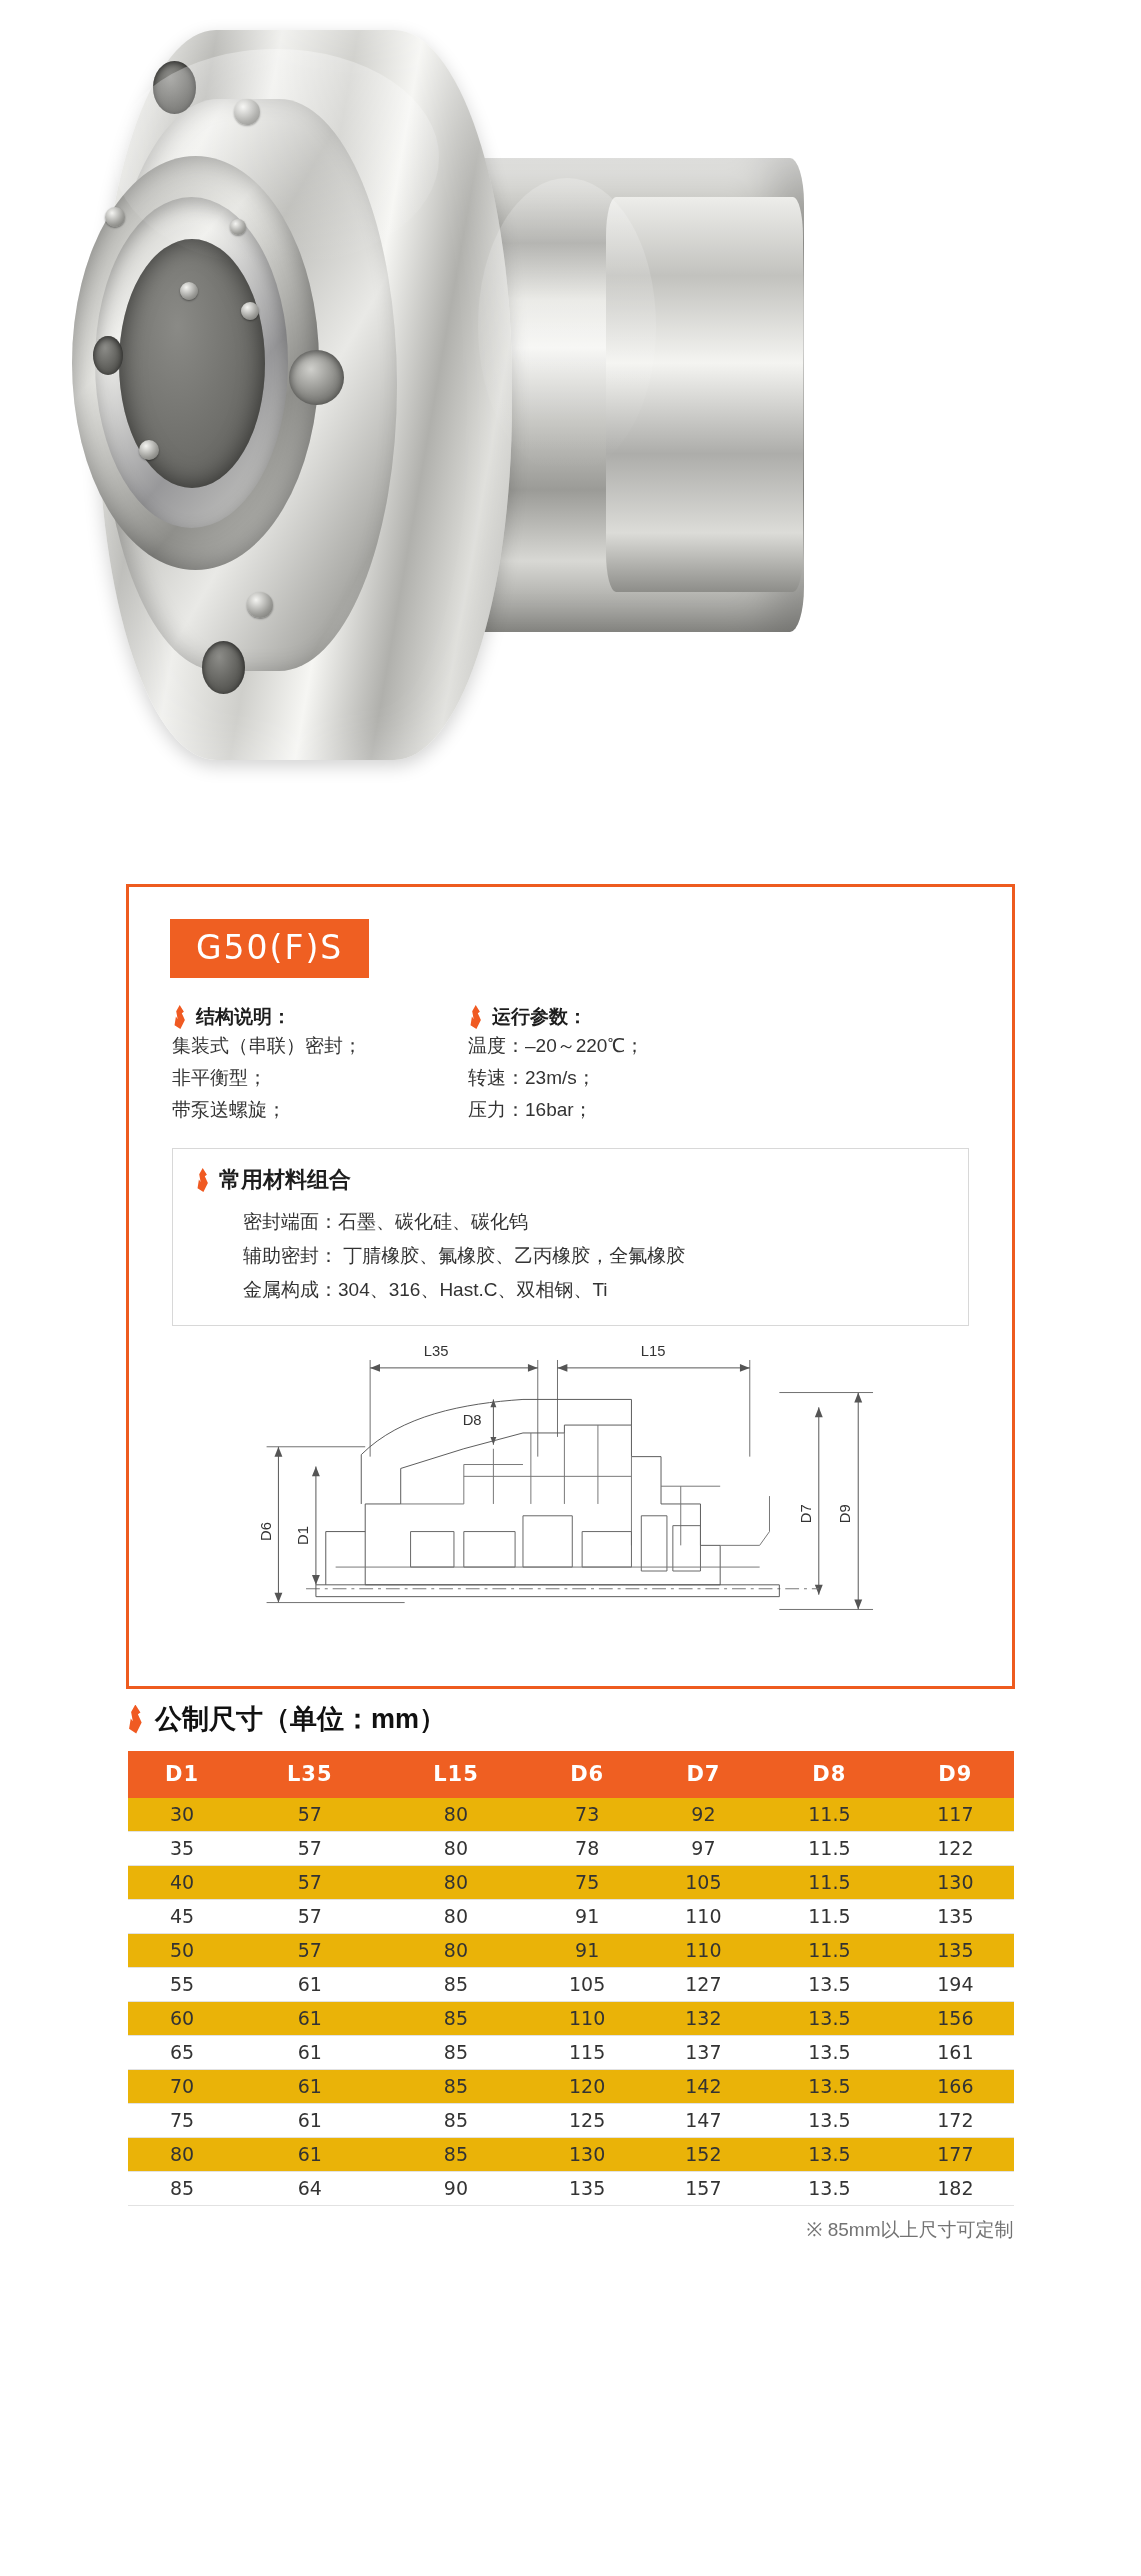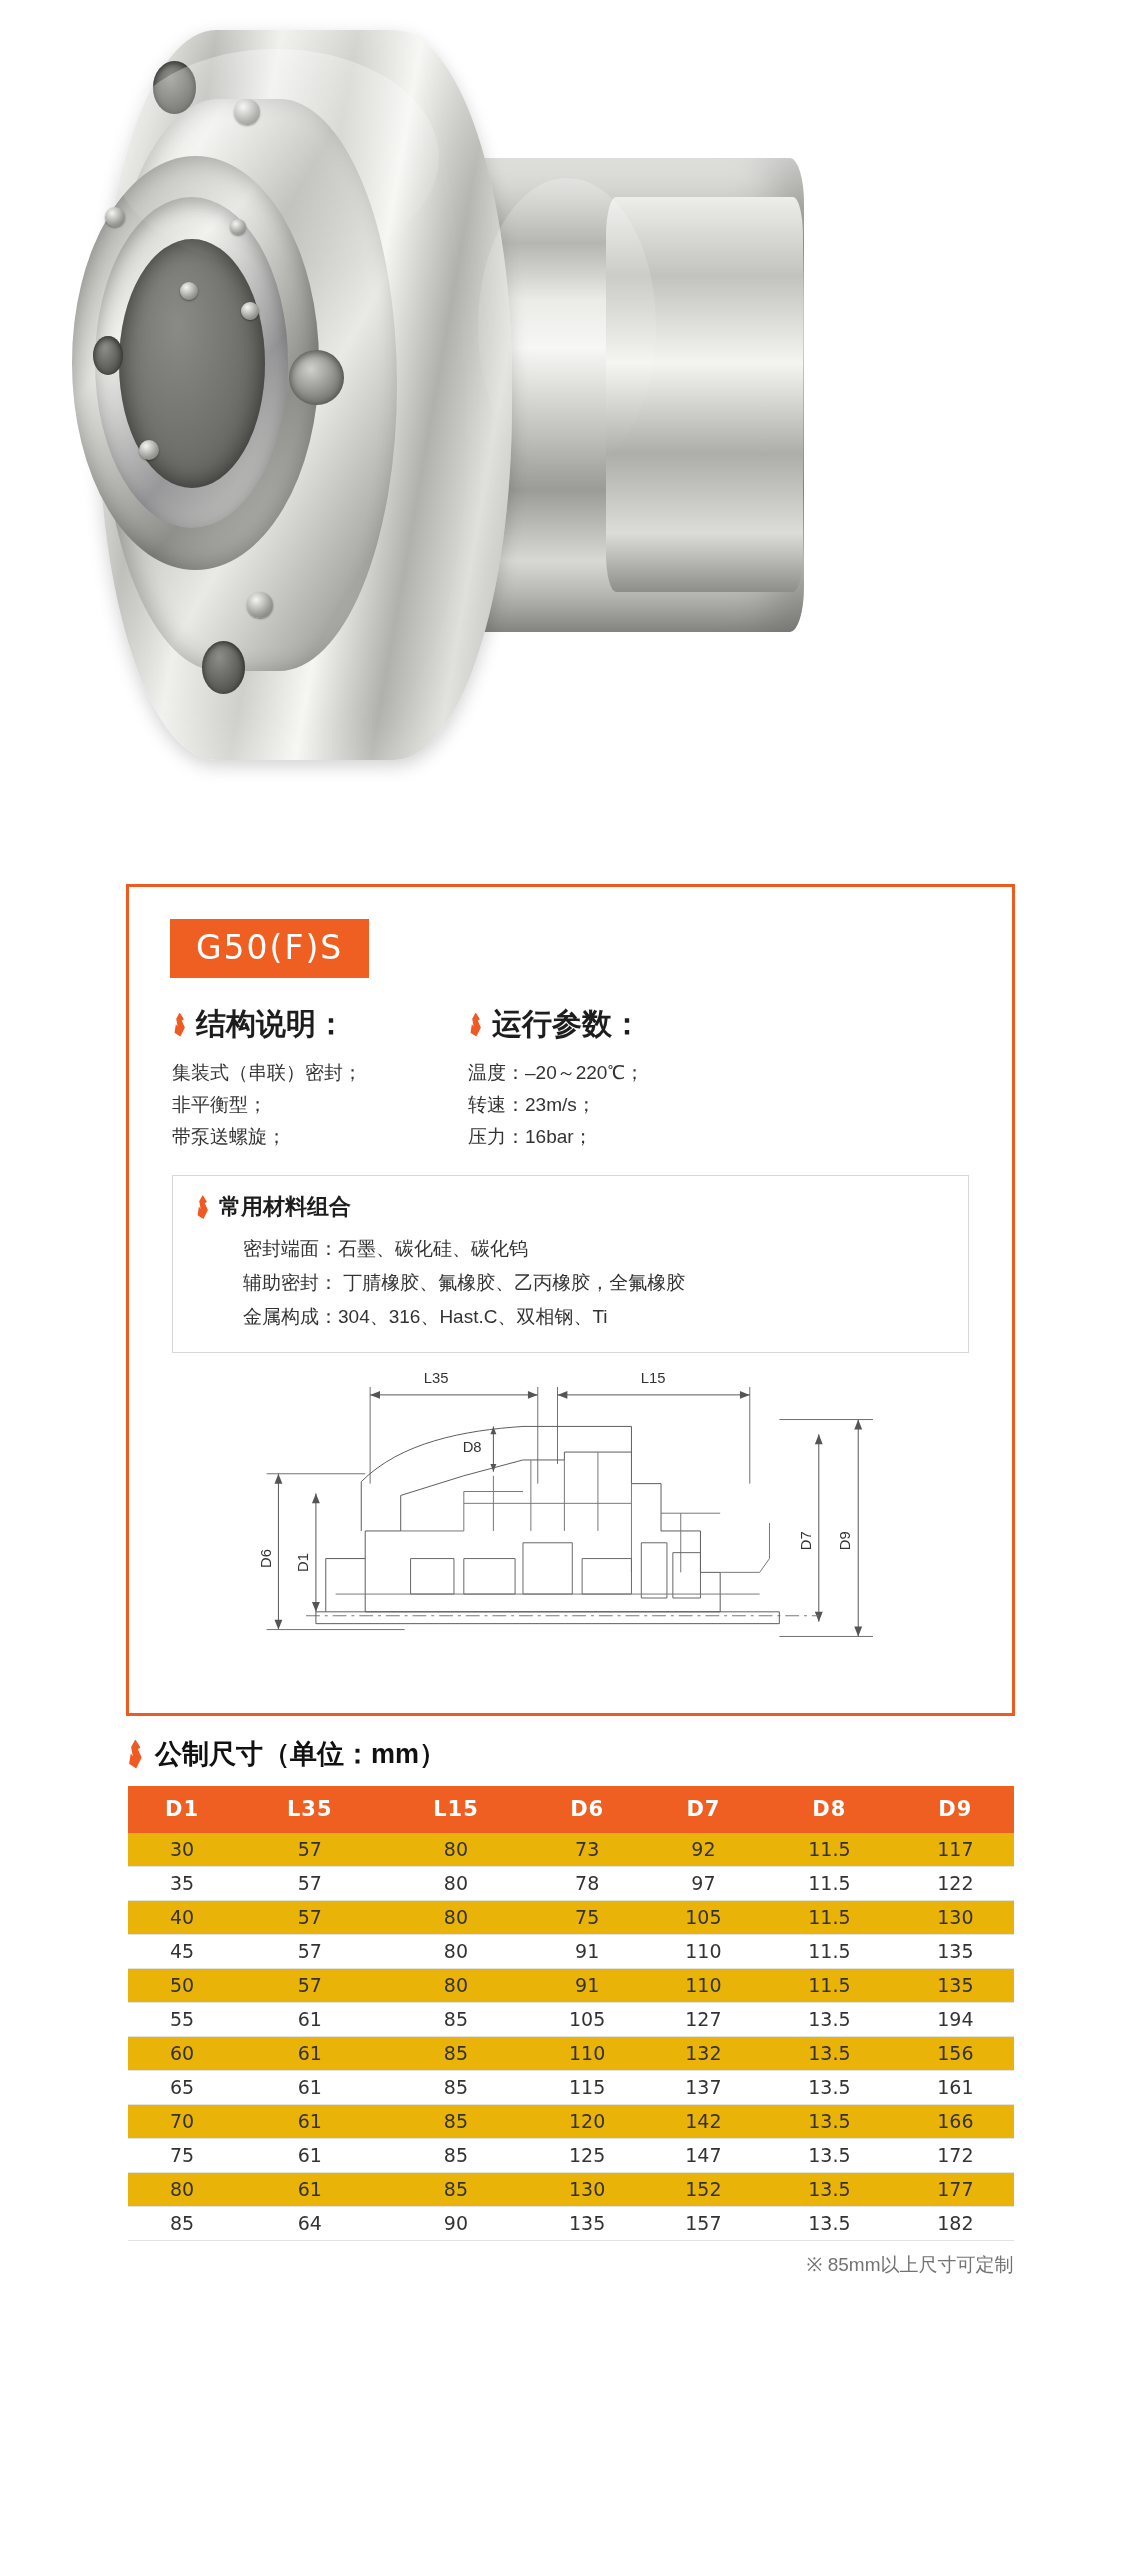--- a/index.html
+++ b/index.html
@@ -147,24 +147,24 @@
   }
   .cols {
     display: flex;
     margin: 26px 0 0 43px;
   }
   .col-a { width: 296px; }
   .col-b { width: 355px; }
   .sec-head {
     display: flex;
     align-items: center;
-    font-size: 30px;
+    font-size: 19px;
     font-weight: bold;
     color: #1d1d1d;
-    margin-bottom: 12px;
+    margin-bottom: 0;
   }
   .flame {
     display: inline-block;
     width: 14px; height: 24px;
     margin-right: 10px;
     background: #f05a22;
     clip-path: polygon(55% 0%, 85% 28%, 70% 34%, 92% 62%, 60% 100%, 18% 84%, 28% 48%, 40% 58%, 30% 26%);
   }
   .line {
     font-size: 19px;
@@ -189,21 +189,21 @@
     margin: 12px 39px 0 39px;
     height: 326px;
     position: relative;
   }
   .drawing-wrap svg { display: block; }
 
   
   .metric-head {
     display: flex;
     align-items: center;
-    margin: 20px 0 14px 126px;
+    margin: 12px 0 14px 126px;
     font-size: 27px;
     font-weight: bold;
     color: #111;
   }
   .metric-head .flame { width: 17px; height: 29px; margin-right: 12px; }
   table.dims {
     margin: 0 auto;
     width: 886px;
     border-collapse: collapse;
     font-family: "DejaVu Sans", sans-serif;

